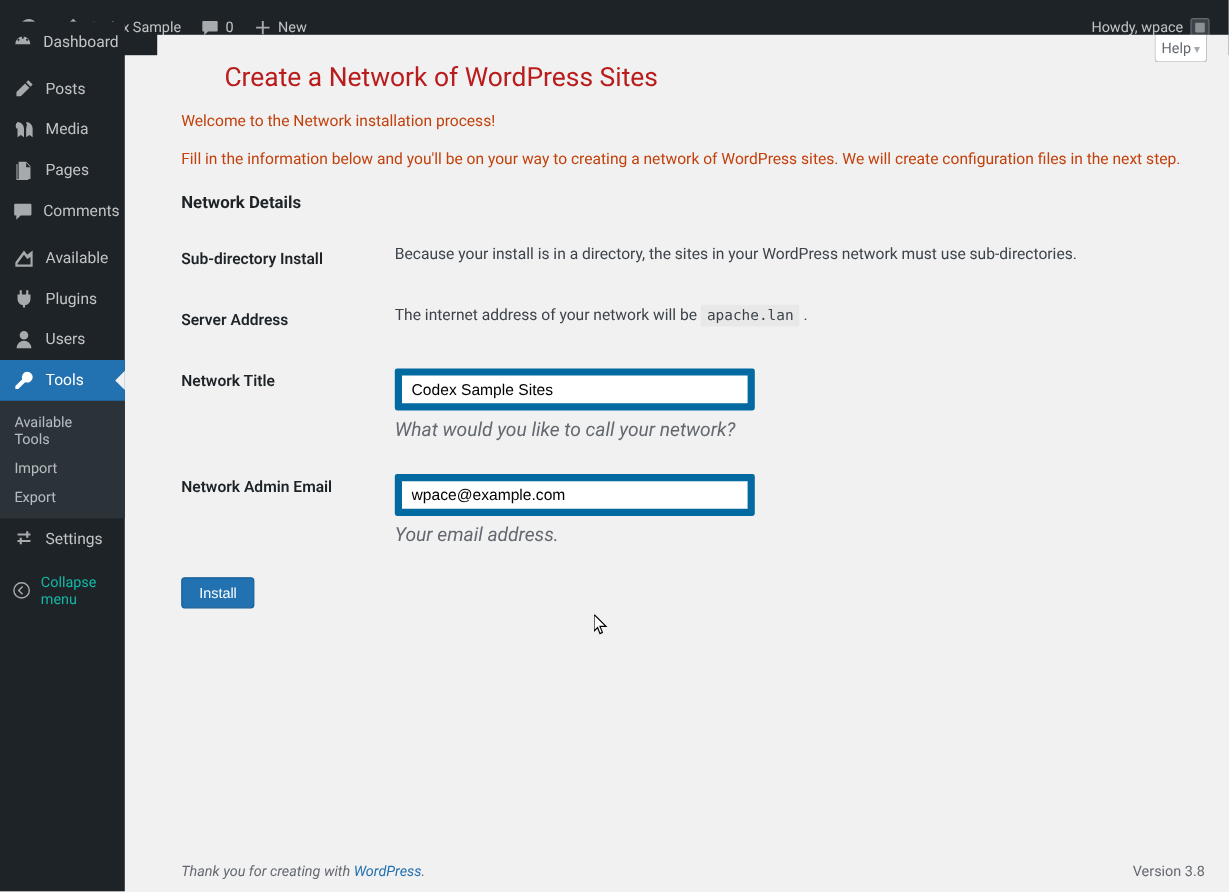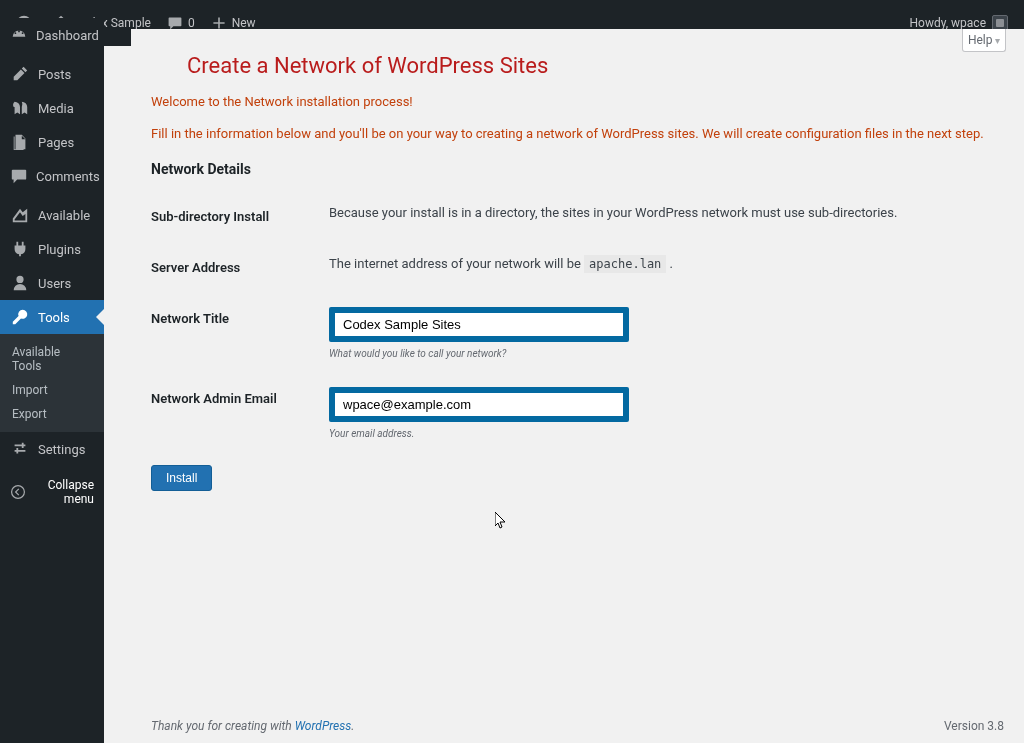--- a/index.html
+++ b/index.html
@@ -60,21 +60,21 @@
   margin-top: -8px;
   border: 8px solid transparent;
   border-right-color: #f1f1f1;
 }
 .menu-icon { width: 20px; height: 20px; display:inline-flex; align-items:center; justify-content:center; margin-right:8px; }
 .menu-icon svg { fill: #a7aaad; width:18px; height:18px; }
 .submenu { background: #2c3338; padding: 6px 0; }
 .sub-item { padding: 5px 12px; color: rgba(240,246,252,.7); font-size: 12px; cursor:pointer; }
 .sub-item.current { color:#fff; font-weight:600; }
 .menu-sep { height: 5px; }
-.collapse { display:flex; align-items:center; padding: 8px 10px; color:#ffffff; font-size:12px; cursor:pointer; margin-top:4px;text-align:right; }
+.collapse { display:flex; align-items:center; padding: 8px 10px; color:#14b8a6; font-size:12px; cursor:pointer; margin-top:4px; }
 .collapse .menu-icon svg { fill:#a7aaad; width:16px; height:16px;}
 
 
 #wpbody {
   position: absolute;
   top: 29px; left: 131px; right: 0; bottom: 0;
   background: #f1f1f1;
   overflow: auto;
 }
 .wrap { padding: 15px 20px 0 20px; }
@@ -107,21 +107,21 @@
 }
 .form-table td { padding: 14px 10px 14px 0; font-size: 13px; color:#3c434a; vertical-align: top; }
 .form-table input[type="text"] {
   padding: 4px 8px;
   border: 6px solid #0369a1;
   border-radius: 2px;
   font-size: 13px;
   width: 300px;
   background:#fff;
 }
-.description { color: #646970; font-style: italic; font-size: 10px; margin-top: 6px; display:block; }
+.description { color: #646970; font-style: italic; font-size: 16px; margin-top: 6px; display:block; }
 code { background: #e8e8e8; font-family: Consolas, Monaco, monospace; font-size: 12px; padding: 2px 5px; }
 .button-primary {
   background: #2271b1;
   border: 1px solid #135e96;
   color: #fff;
   padding: 5px 14px;
   font-size: 12px;
   border-radius: 3px;
   cursor: pointer;
   margin-top: 12px;

